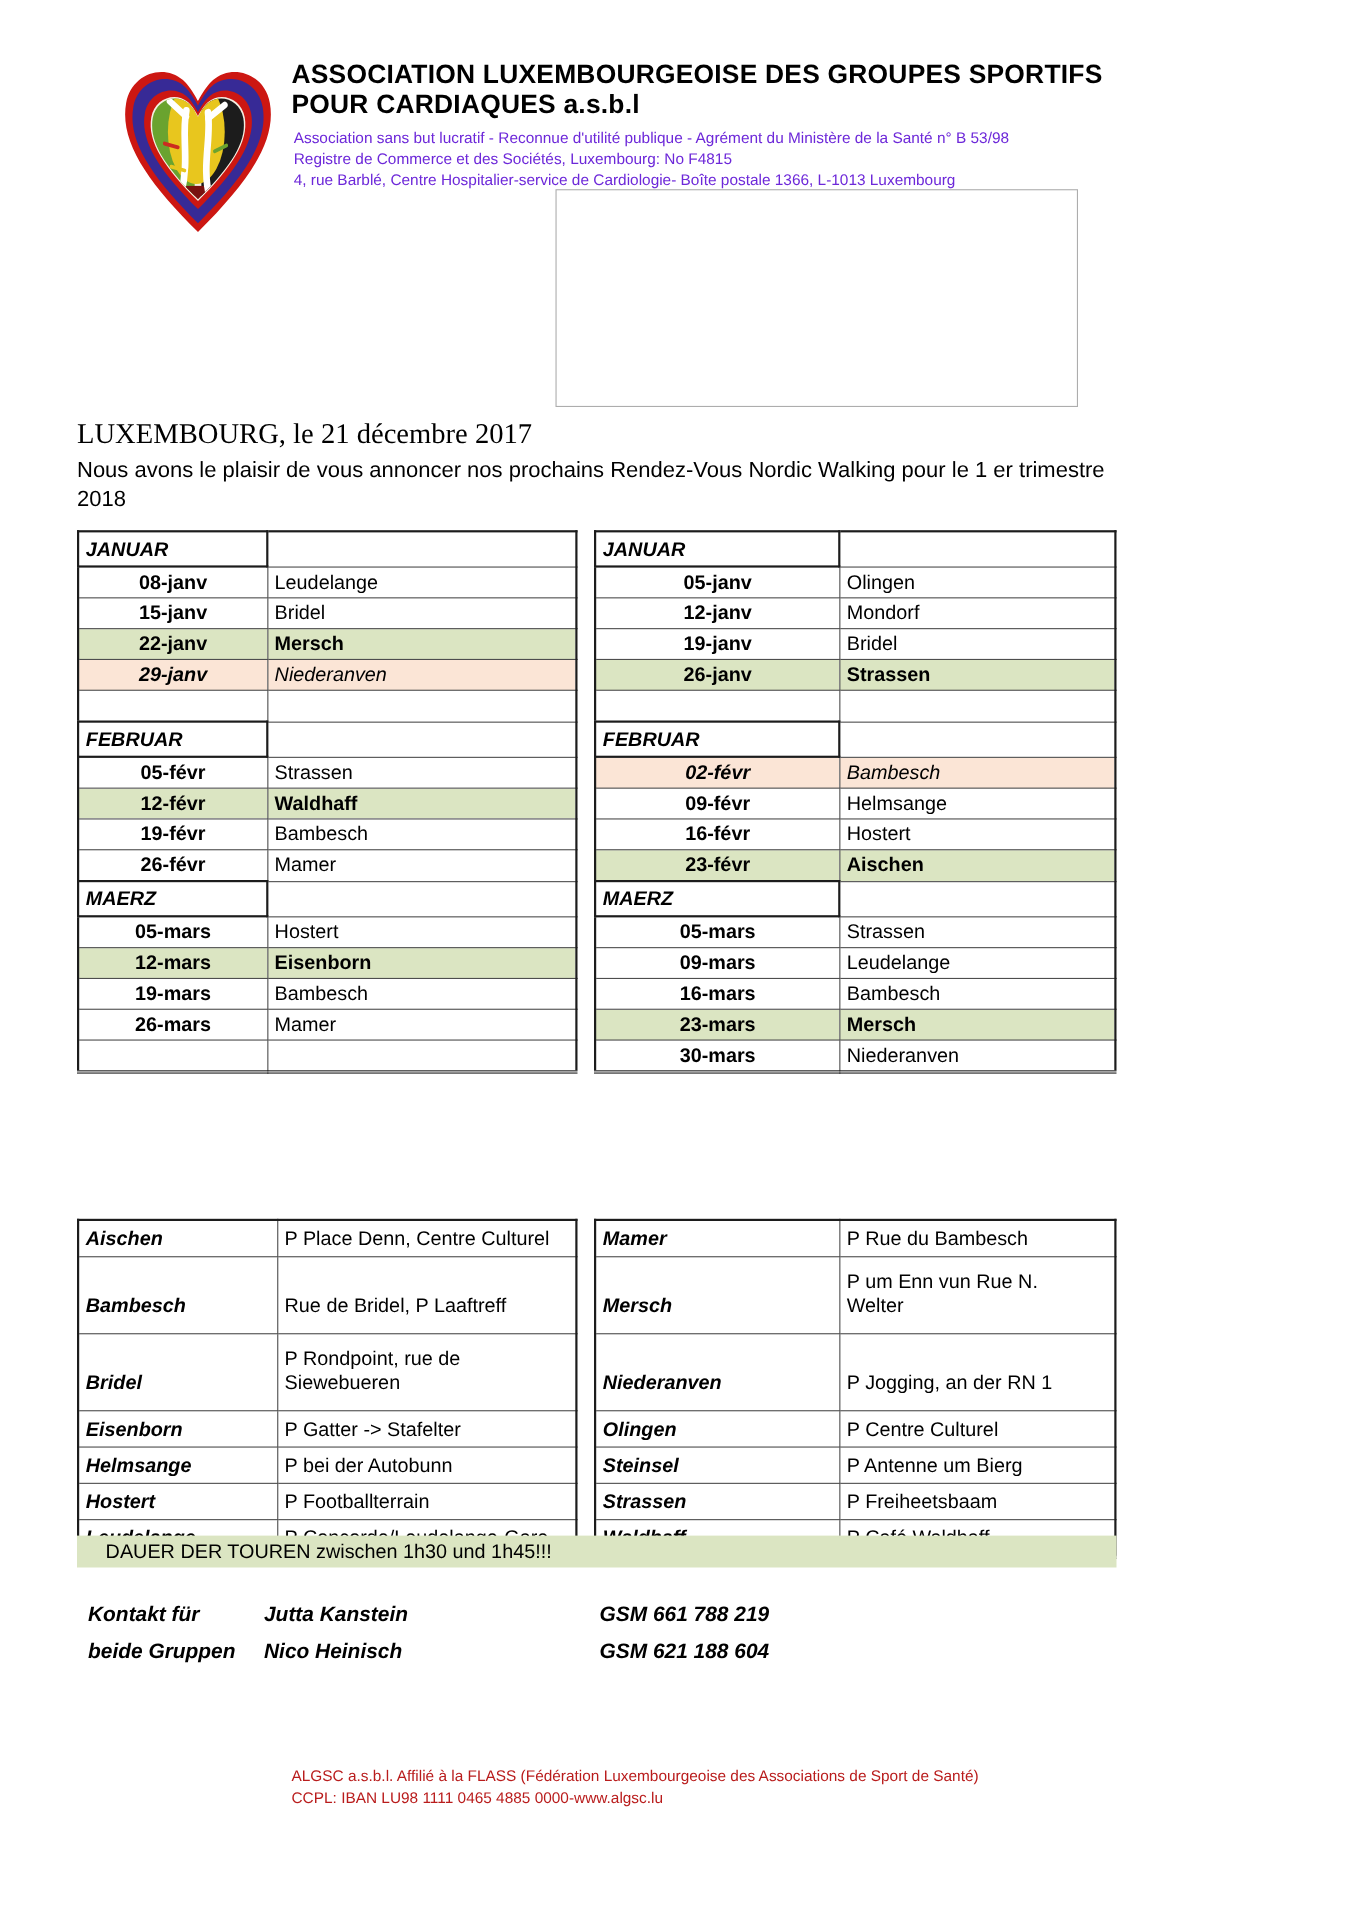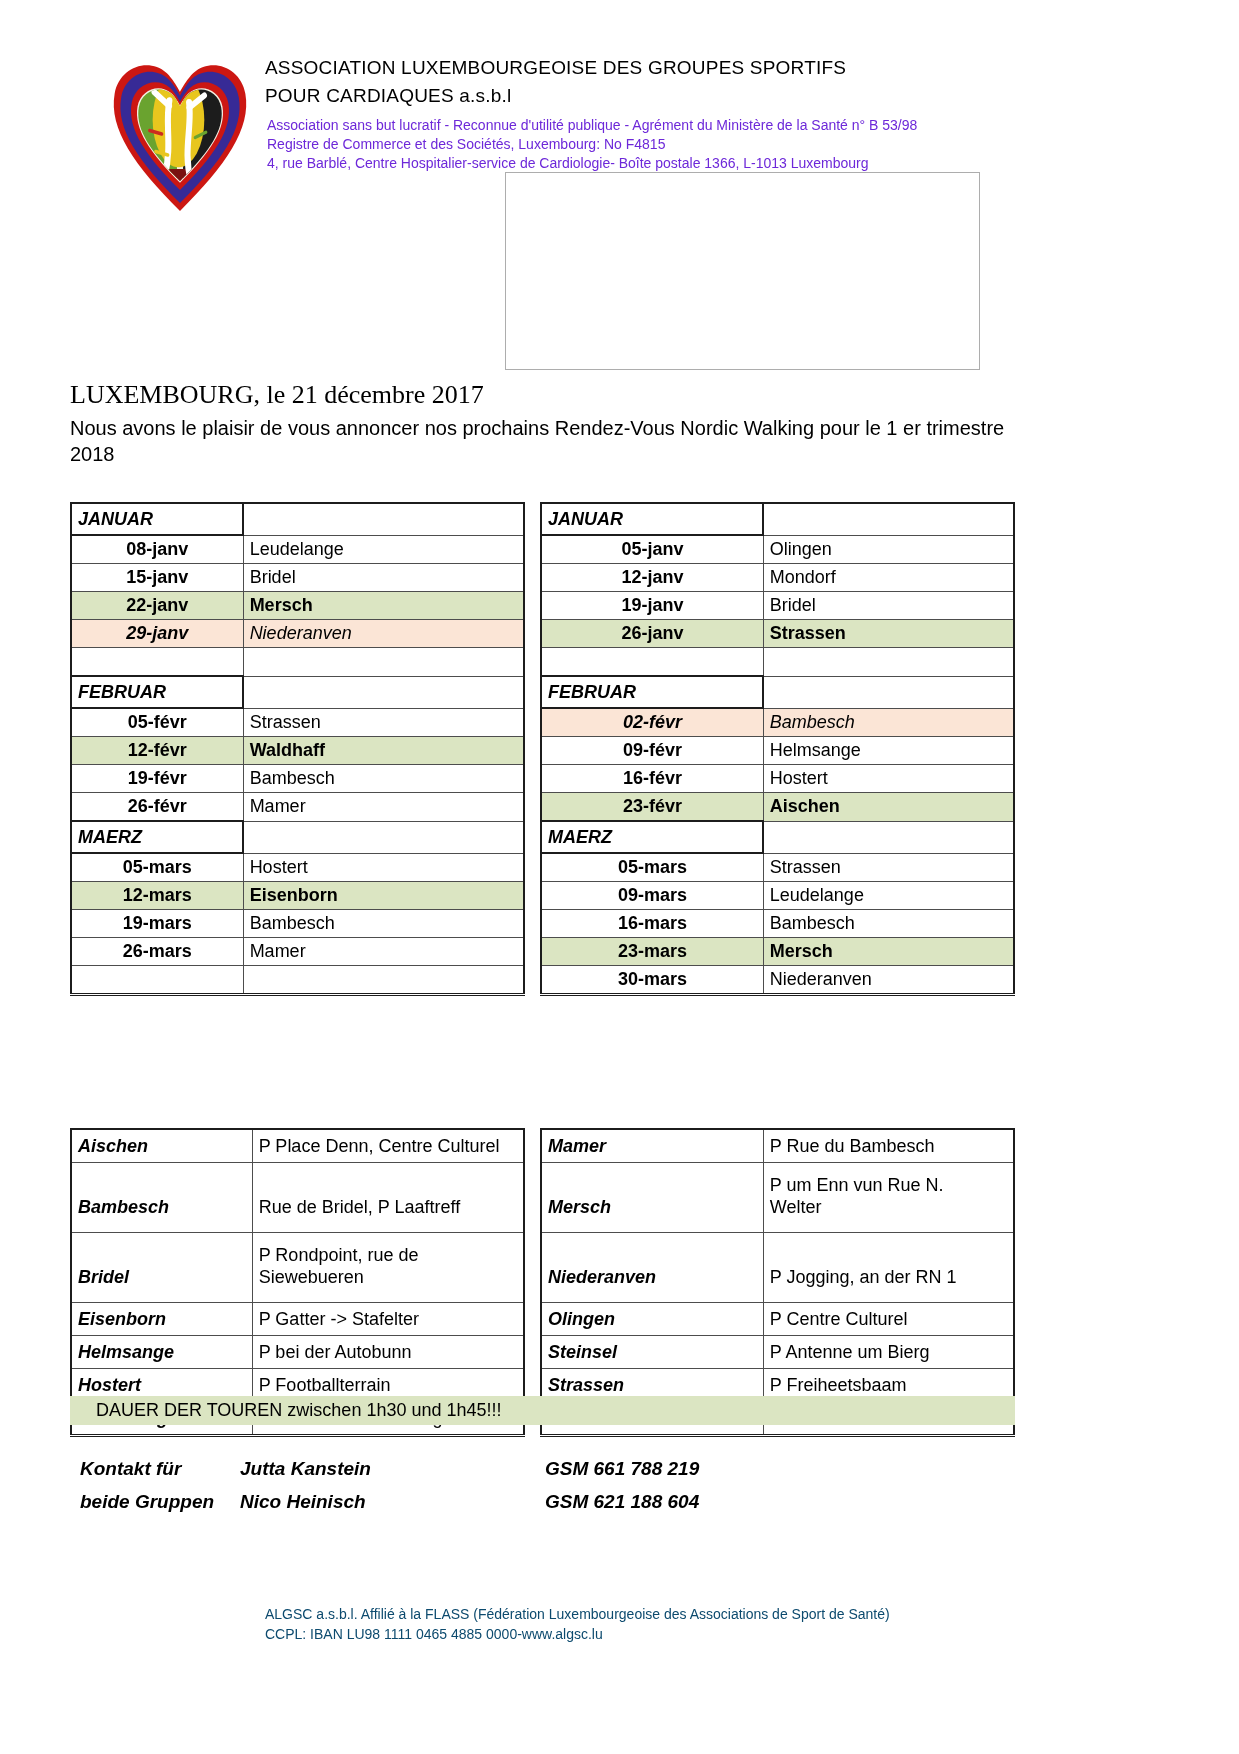--- a/index.html
+++ b/index.html
@@ -3,28 +3,28 @@
 <meta charset="utf-8">
 <style>
   html,body{margin:0;padding:0;background:#e8e8e8;}
   .page{
     position:relative; width:1239px; height:1754px; margin:0 auto;
     background:#ffffff; overflow:hidden;
     font-family:"Liberation Sans", sans-serif; color:#000;
   }
   
   .logo{position:absolute; left:104px; top:50px; width:152px; height:168px;}
-  .org-title{position:absolute; left:265px; top:54px; font-size:19px; font-weight:normal; line-height:28px; letter-spacing:0.2px;}
+  .org-title{position:absolute; left:265px; top:54px; font-size:24px; font-weight:bold; line-height:28px; letter-spacing:0.2px;}
   .org-sub{position:absolute; left:267px; top:116px; font-size:14px; line-height:19px; color:#6d28d9;}
   .empty-box{position:absolute; left:505px; top:172px; width:473px; height:196px; border:1px solid #adadad; background:#fff;}
   
   .dateline{position:absolute; left:70px; top:380px; font-family:"Liberation Serif", serif; font-size:26px;}
   .intro{position:absolute; left:70px; top:415px; width:940px; font-size:20px; line-height:26px;}
   
-  table{border-collapse:collapse; table-layout:fixed;margin-top:20px;}
+  table{border-collapse:collapse; table-layout:fixed;}
   .doc-table{position:absolute; background:#fff; border:2px solid #1c1c1c; border-bottom:3px double #1c1c1c;}
   .doc-table td{border:1px solid #4d4d4d; font-size:18px; padding:0 6px; overflow:hidden; vertical-align:middle;}
   #sched-left {left:70px;  top:482px; width:455px;}
   #sched-right{left:540px; top:482px; width:475px;}
   #meet-left  {left:70px;  top:1108px; width:455px;}
   #meet-right {left:540px; top:1108px; width:475px;}
   .doc-table .date-cell{text-align:center;font-weight:bold;}
   .doc-table .loc-cell{text-align:left;}
   .doc-table td{height:27px;}
   .month-row td{height:30px;}
@@ -38,21 +38,21 @@
   .meet td{height:32px;}
   .tall td{height:55px; vertical-align:bottom; padding-bottom:14px;}
   
   .banner{position:absolute; left:70px; top:1396px; width:945px; height:29px;
           background:var(--green-highlight,#dbe5c2); font-size:18px; line-height:29px; padding-left:26px; box-sizing:border-box;}
   .contact{position:absolute; left:80px; top:1452px; font-size:19px; font-weight:bold; font-style:italic; line-height:33px;}
   .contact .col{position:absolute; top:0; white-space:nowrap;}
   .contact .c-label{left:0;}
   .contact .c-name{left:160px;}
   .contact .c-phone{left:465px;}
-  .footer{position:absolute; left:265px; top:1604px; font-size:14px; line-height:20px; color:#0c4a6e;}
+  .footer{position:absolute; left:265px; top:1604px; font-size:14px; line-height:20px; color:#b91c1c;}
 </style>
 </head>
 <body>
 
 <div class="page">
 
   <div class="logo">
     <svg width="152" height="168" viewBox="0 0 100 96" preserveAspectRatio="none">
       <defs>
         <clipPath id="innerHeart">

